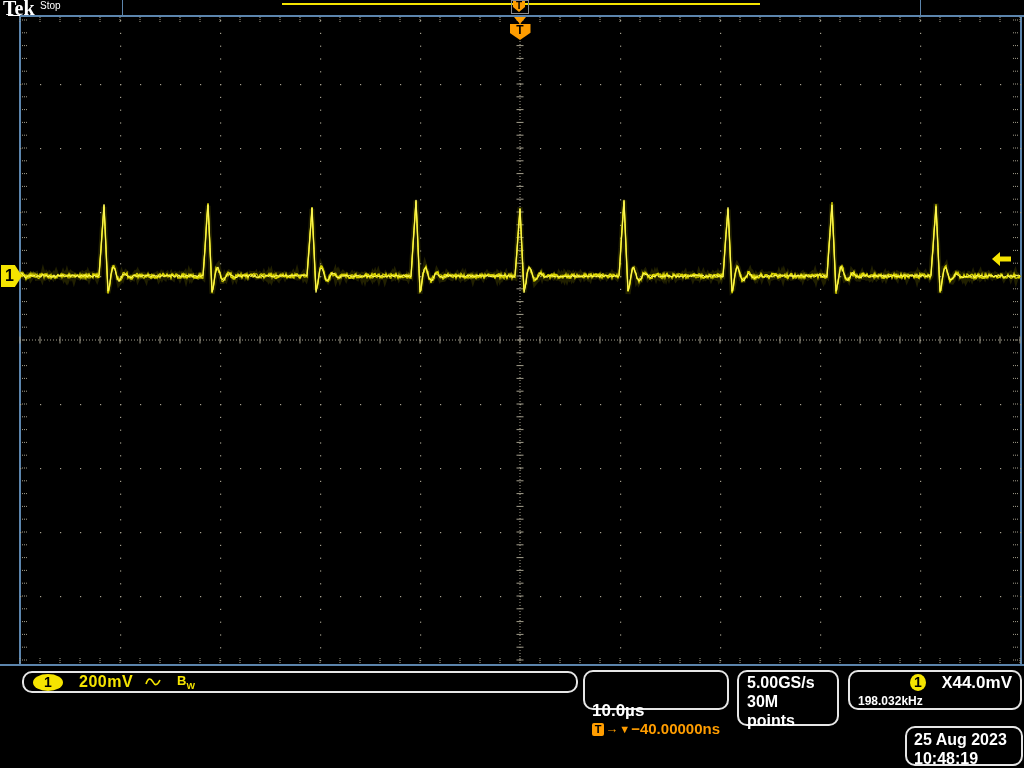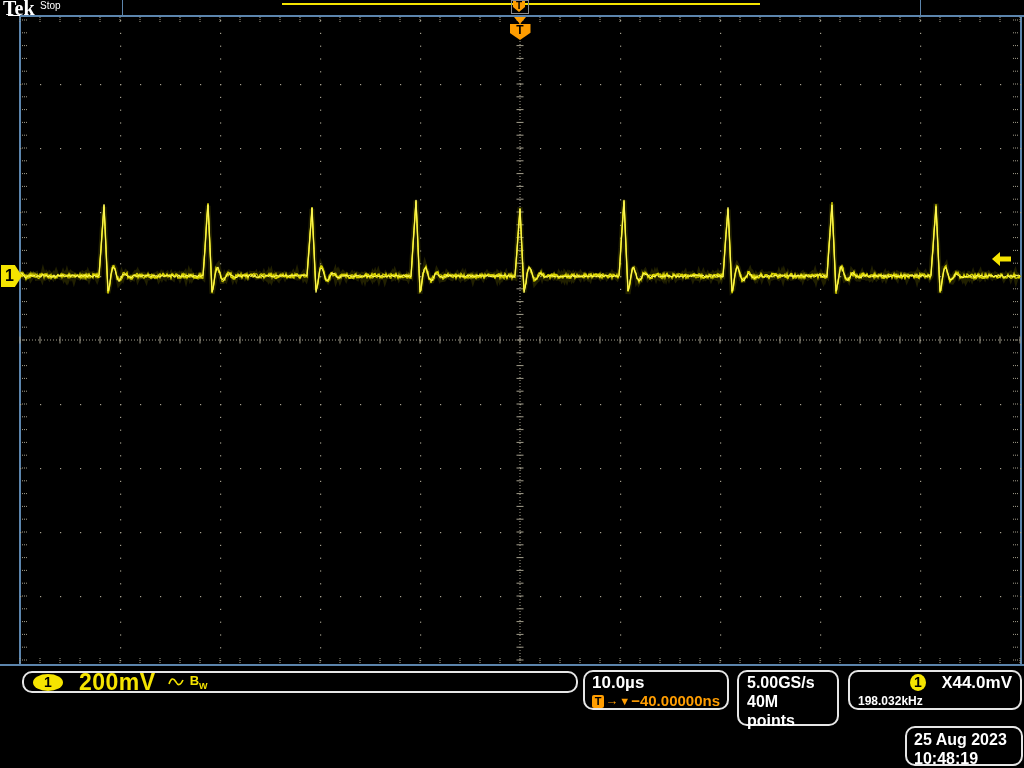--- a/index.html
+++ b/index.html
@@ -41,27 +41,27 @@
       clip-path:polygon(0 50%,42% 0,42% 32%,100% 32%,100% 68%,42% 68%,42% 100%);}
 
   
   .badge{background:#000;border:2px solid #e6e6e6;border-radius:10px;color:#fff;
          font-weight:bold;box-sizing:border-box;}
   #channel-badge{left:22px;top:671px;width:556px;height:22px;display:flex;
                  align-items:center;}
   .ch-ellipse{width:30px;height:17px;border-radius:50%;background:#f5e400;color:#000;
               font-weight:bold;font-size:14px;line-height:17px;text-align:center;}
   #channel-badge .ch-ellipse{margin-left:9px;}
-  #ch-scale{color:#f5e400;font-size:23px;margin-left:16px;letter-spacing:0.5px;}
+  #ch-scale{color:#f5e400;font-size:16px;margin-left:16px;letter-spacing:0.5px;}
   #ch-coupling{margin-left:12px;display:flex;align-items:center;}
-  #ch-bw{color:#f5e400;font-size:13px;margin-left:6px;}
+  #ch-bw{color:#f5e400;font-size:13px;margin-left:16px;}
   #ch-bw sub{font-size:9px;}
 
   #timebase-badge{left:583px;top:670px;width:146px;height:40px;padding:1px 7px;}
-  #tb-scale{font-size:17px;line-height:19px;}
+  #tb-scale{font-size:17px;line-height:19px;margin-top:28px;}
   #tb-pos-row{display:flex;align-items:center;color:#ff9d00;font-size:15px;
               line-height:18px;}
   #tb-t-box{width:13px;height:13px;background:#ff9d00;color:#000;font-size:11px;
             line-height:13px;text-align:center;font-weight:bold;border-radius:2px;}
   #tb-arrow{margin:0 1px;font-size:13px;}
   #tb-slope{font-size:11px;margin-right:1px;}
   #tb-position{letter-spacing:0px;}
 
   #acq-badge{left:737px;top:670px;width:102px;height:56px;padding:1px 8px;
              font-size:16px;line-height:19px;}
@@ -1253,21 +1253,21 @@
   <div id="tb-pos-row">
     <span id="tb-t-box">T</span>
     <span id="tb-arrow">→</span>
     <span id="tb-slope">▼</span>
     <span id="tb-position">−40.00000ns</span>
   </div>
 </div>
 
 <div class="abs badge" id="acq-badge">
   <div>5.00GS/s</div>
-  <div>40M points</div>
+  <div>30M points</div>
 </div>
 
 <div class="abs badge" id="trigger-badge">
   <div id="trig-row1">
     <div class="ch-ellipse">1</div>
     <span id="trig-slope">X</span>
     <span id="trig-level">44.0mV</span>
   </div>
   <div id="trig-freq">198.032kHz</div>
 </div>

